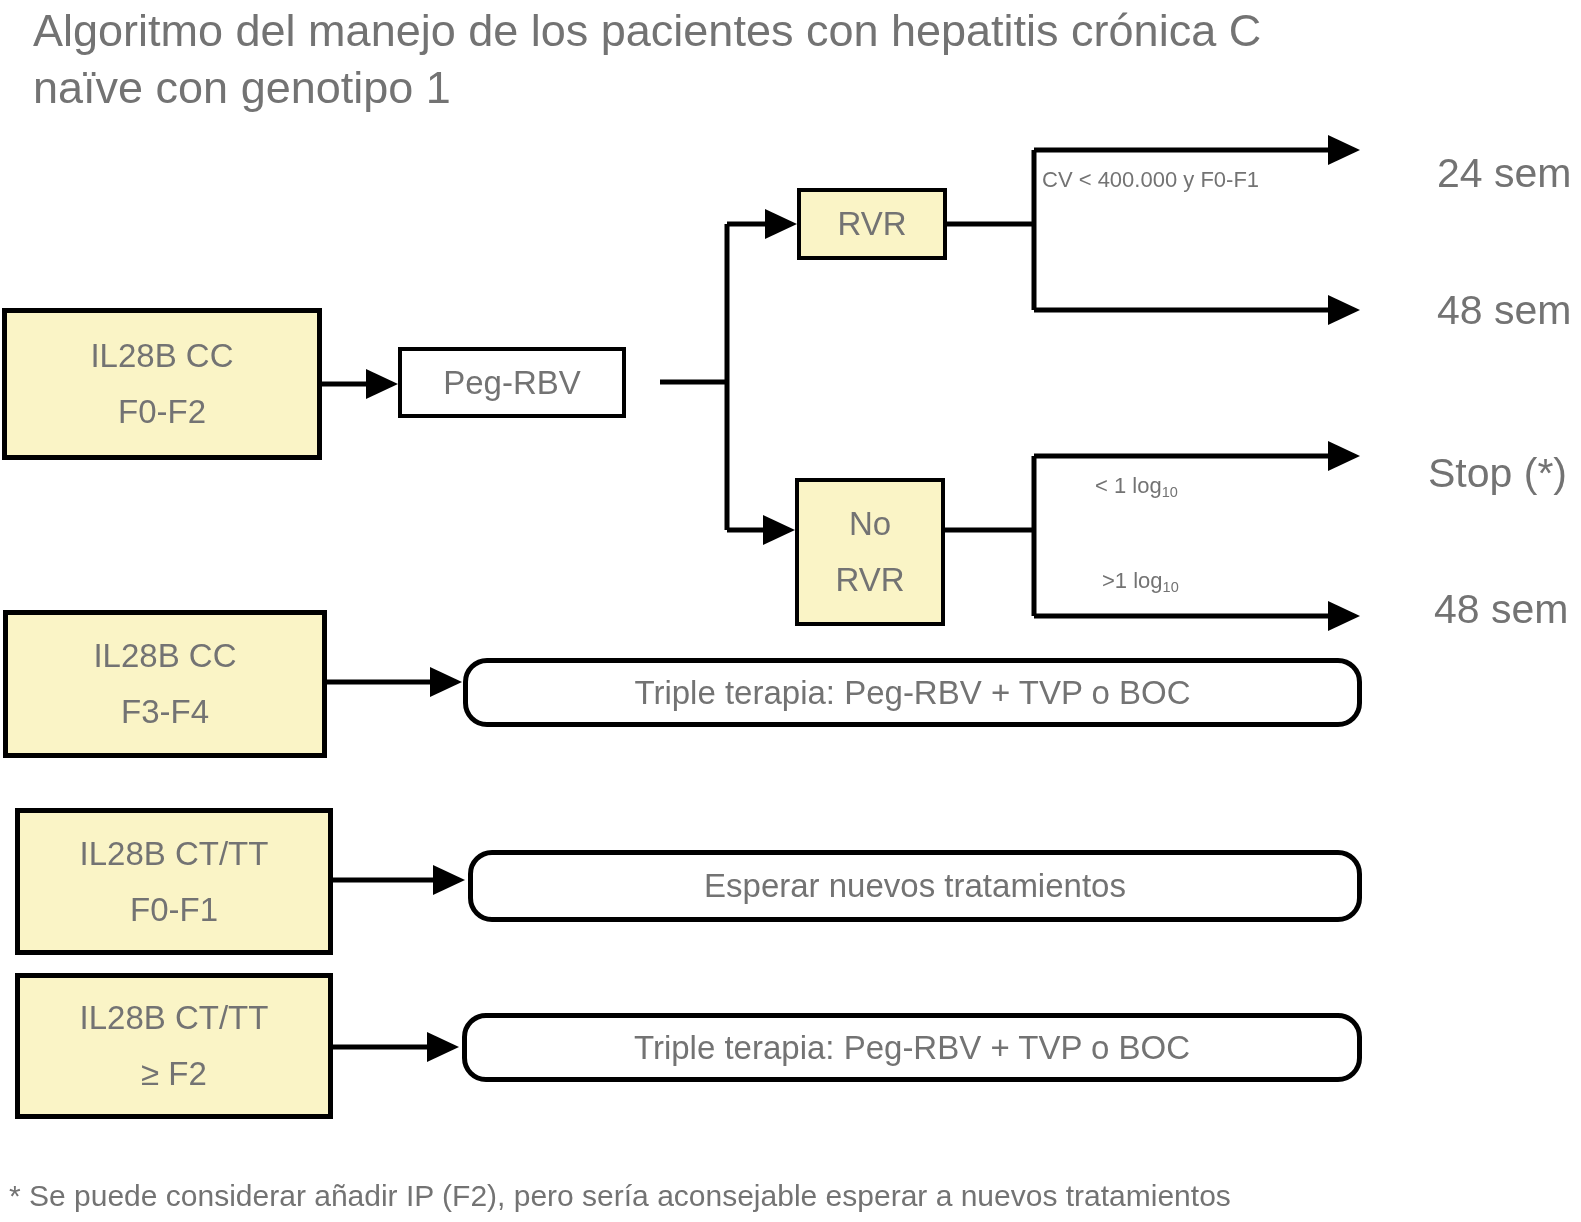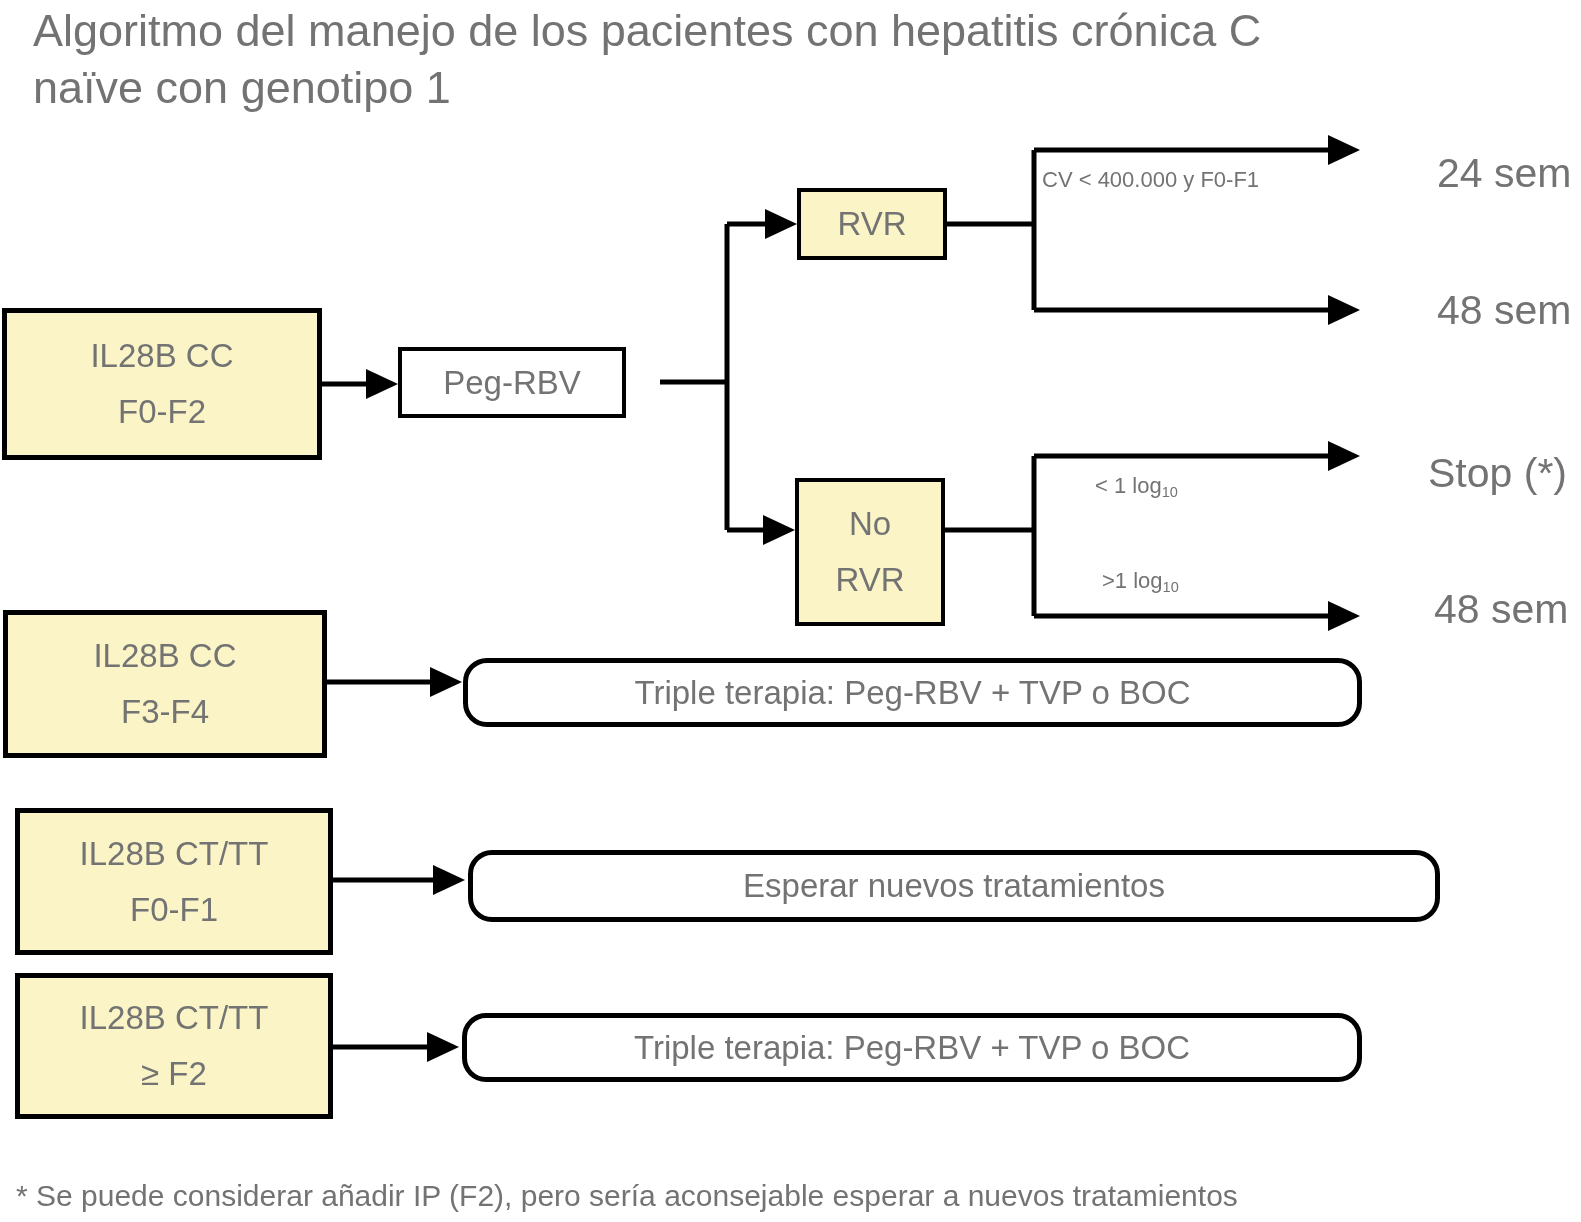--- a/index.html
+++ b/index.html
@@ -66,21 +66,21 @@
     font-size: 41px;
     line-height: 46px;
     white-space: nowrap;
   }
   .sub {
     font-size: 0.66em;
     vertical-align: -0.28em;
   }
   .footnote {
     position: absolute;
-    left: 16px;
+    left: 9px;
     top: 1178px;
     font-size: 30px;
     line-height: 36px;
     white-space: nowrap;
   }
 </style>
 </head>
 <body>
 
 <div class="stage">
@@ -148,21 +148,21 @@
 
   <div class="box thick" style="left:463px; top:658px; width:899px; height:69px;">
     <div>Triple terapia: Peg-RBV + TVP o BOC</div>
   </div>
 
   <div class="box yellow" style="left:15px; top:808px; width:318px; height:147px;">
     <div>IL28B CT/TT</div>
     <div>F0-F1</div>
   </div>
 
-  <div class="box thick" style="left:468px; top:850px; width:972px; height:72px;">
+  <div class="box thick" style="left:468px; top:850px; width:894px; height:72px;">
     <div>Esperar nuevos tratamientos</div>
   </div>
 
   <div class="box yellow" style="left:15px; top:973px; width:318px; height:146px;">
     <div>IL28B CT/TT</div>
     <div>≥ F2</div>
   </div>
 
   <div class="box thick" style="left:462px; top:1013px; width:900px; height:69px;">
     <div>Triple terapia: Peg-RBV + TVP o BOC</div>

